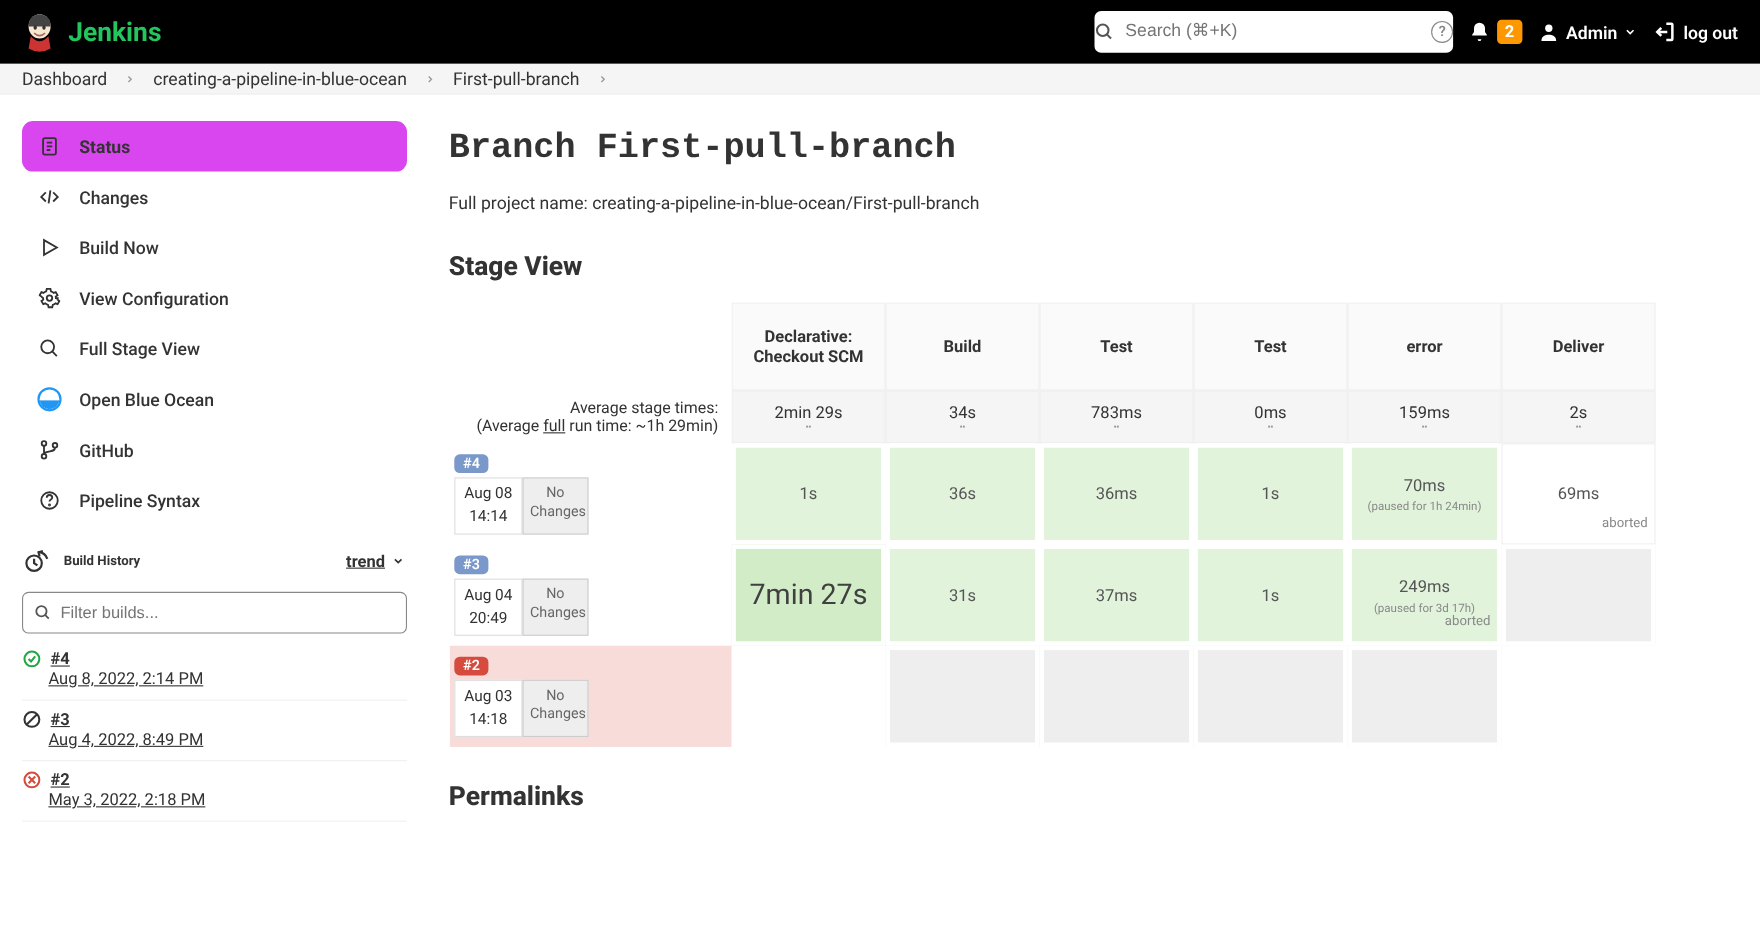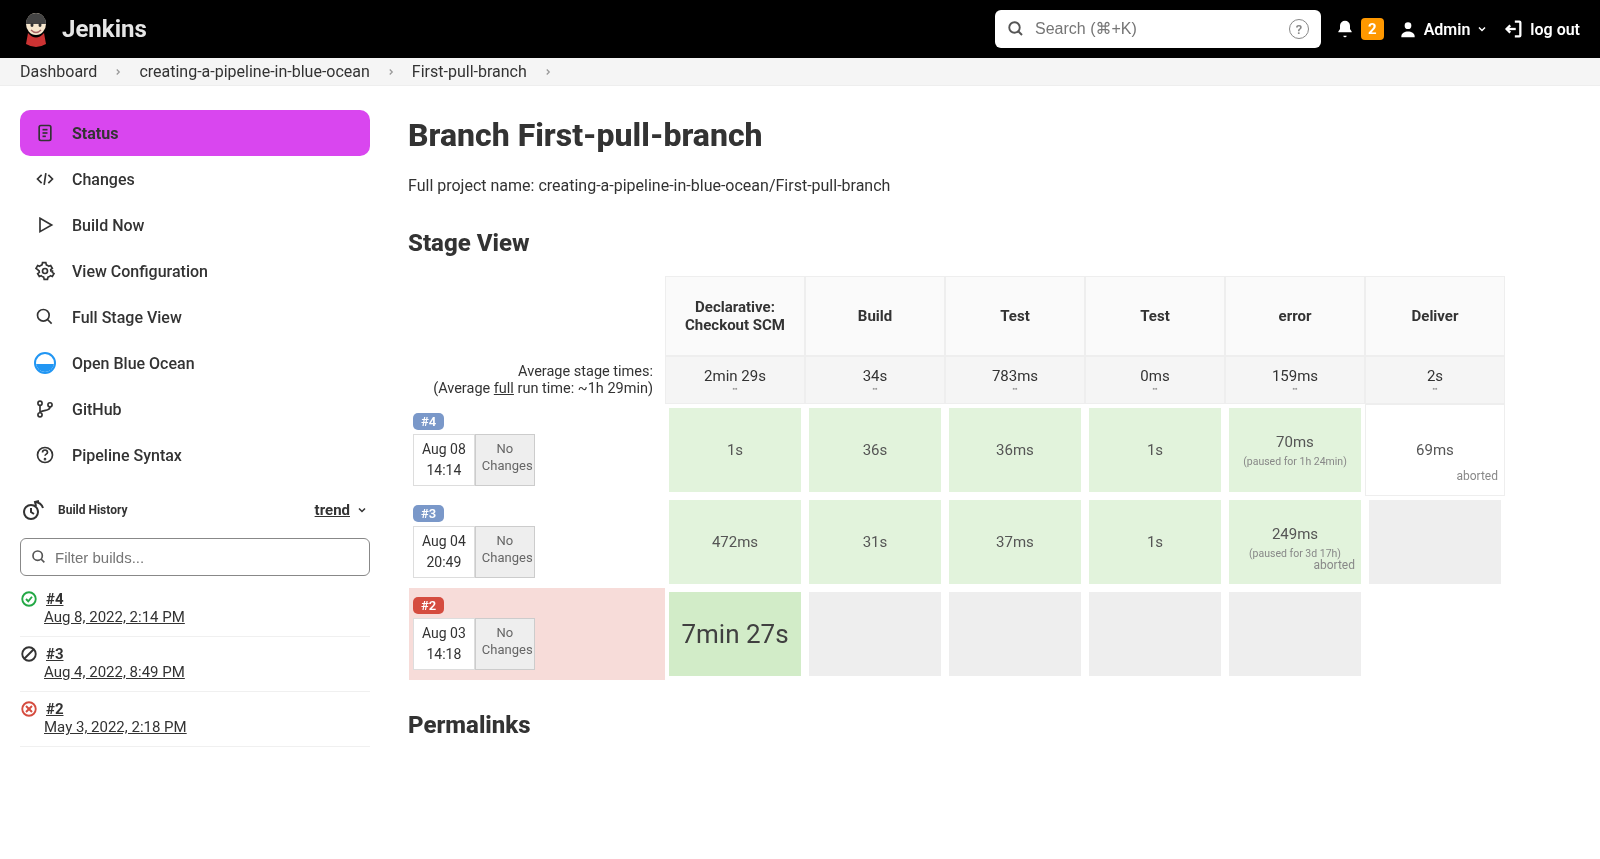--- a/index.html
+++ b/index.html
@@ -2,23 +2,23 @@
 <html><head>
 <meta charset="utf-8">
 <style>
 * { box-sizing: border-box; margin: 0; padding: 0; }
 body { font-family: -apple-system, BlinkMacSystemFont, "Segoe UI", Roboto, sans-serif; font-size: 15px; color: #333; background: #fff; }
 
 
 .header { background: #000; height: 58px; display: flex; align-items: center; padding: 0 20px; gap: 14px; }
 .logo-wrap { display: flex; align-items: center; gap: 10px; }
 .logo-img { width: 32px; height: 38px; }
-.app-name { color: #e5e5e5; font-weight: 700; font-size: 24px; }
+.app-name { color: #22c55e; font-weight: 700; font-size: 24px; }
 .header-spacer { flex: 1; }
-.search-box { background: #fff; border-radius: 6px; height: 38px; width: 326px; display: flex; align-items: center; padding: 0 12px; gap: 10px; }
+.search-box { background: #fff; border-radius: 6px; height: 38px; width: 326px; display: flex; align-items: center; padding: 0 0; gap: 10px; }
 .search-box input { border: none; outline: none; flex: 1; font-size: 16px; }
 .search-help { width: 20px; height: 20px; border: 1.5px solid #888; border-radius: 50%; display: flex; align-items: center; justify-content: center; color: #888; font-size: 13px; font-weight: 600; cursor: pointer; }
 .header-btn { display: flex; align-items: center; color: #fff; gap: 6px; cursor: pointer; font-size: 16px; font-weight: 600; }
 .notif-badge { background: #ff9800; color: #fff; border-radius: 4px; padding: 2px 7px; font-weight: 700; font-size: 15px; }
 
 
 .breadcrumbs { background: #f5f5f5; padding: 4px 20px; display: flex; align-items: center; gap: 16px; font-size: 16px; border-bottom: 1px solid #eee;}
 .breadcrumbs a { color: #333; text-decoration: none; cursor: pointer; }
 .chev { color: #aaa; font-size: 13px; }
 
@@ -42,21 +42,21 @@
 .filter-box input { border: none; outline: none; flex: 1; font-size: 15px; }
 .bh-list { }
 .bh-item { padding: 8px 0 10px 0px; border-bottom: 1px solid #f0f0f0; }
 .bh-row1 { display: flex; align-items: center; gap: 8px; }
 .bh-row1 a { font-weight: 700; text-decoration: underline; color: #333; }
 .bh-row2 { padding-left: 24px; }
 .bh-row2 a { text-decoration: underline; color: #333; font-size: 15px; }
 .status-dot { width: 18px; height: 18px; }
 
 
-.page-title { font-size: 32px; font-weight: 800; margin-bottom: 22px; }
+.page-title { font-size: 32px; font-weight: 800; margin-bottom: 22px; font-family: Liberation Mono, monospace; }
 .full-name { font-size: 16px; color: #333; margin-bottom: 34px; }
 .section-title { font-size: 24px; font-weight: 800; margin-bottom: 18px; }
 
 
 .stage-wrap { display: flex; border: 1px solid #fff; }
 .sv-left { width: 256px; flex-shrink: 0; }
 .sv-right { flex: 1; overflow-x: auto; }
 .sv-head-row { height: 80px; }
 .sv-avg-row { height: 48px; display: flex; align-items: center; justify-content: flex-end; padding-right: 12px; text-align: right; font-size: 14.5px; }
 .sv-build-row { height: 92px; display: flex; align-items: flex-start; padding: 8px 0 0 4px; gap: 6px; }
@@ -329,23 +329,20 @@
         <div class="sv-table" id="sv-table">
             <div class="sv-col">
               <div class="sv-th">Declarative: Checkout SCM</div>
               <div class="sv-avg">
                 <span>2min 29s</span>
                 <span class="marker">▪▪</span>
               </div>
               <div class="sv-cell green">
                 <span>1s</span>
               </div>
-              <div class="sv-cell green">
-                <span>472ms</span>
-              </div>
               <div class="sv-cell hard-green">
                 <span class="big">7min 27s</span>
               </div>
             </div>
             <div class="sv-col">
               <div class="sv-th">Build</div>
               <div class="sv-avg">
                 <span>34s</span>
                 <span class="marker">▪▪</span>
               </div>

